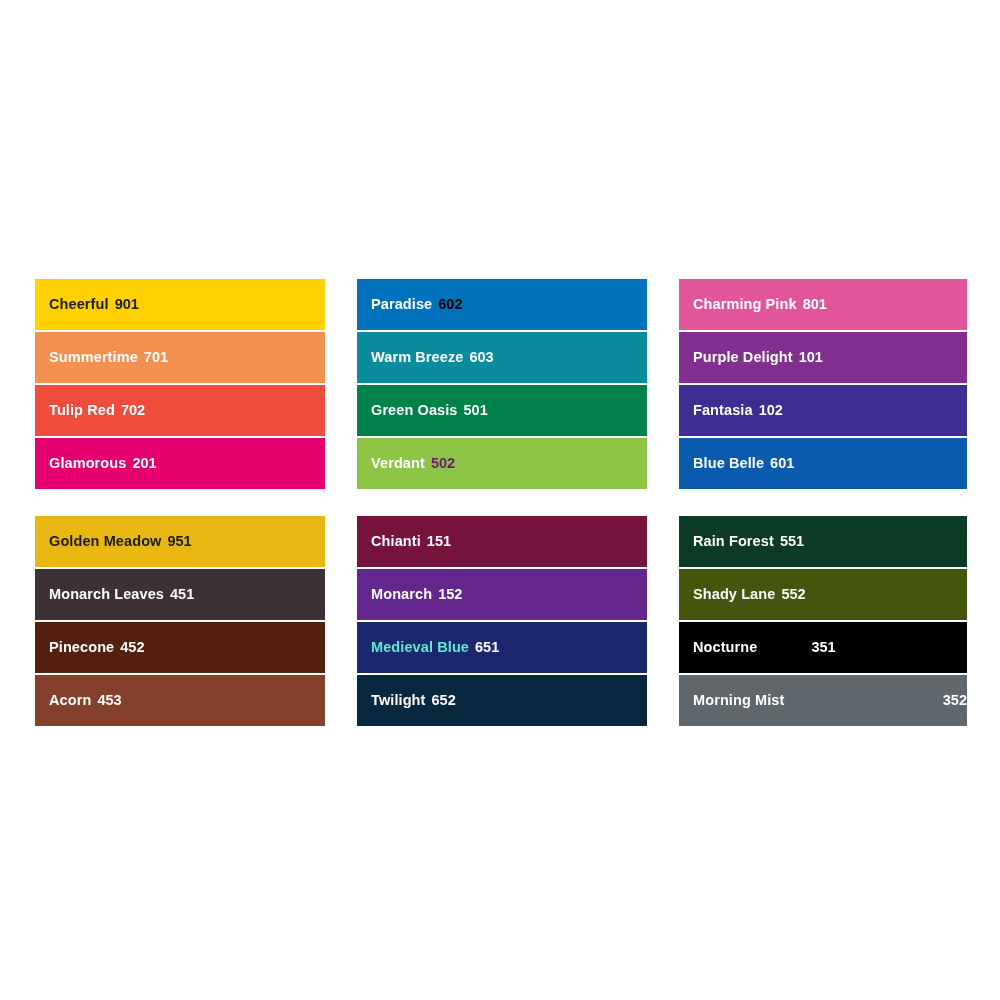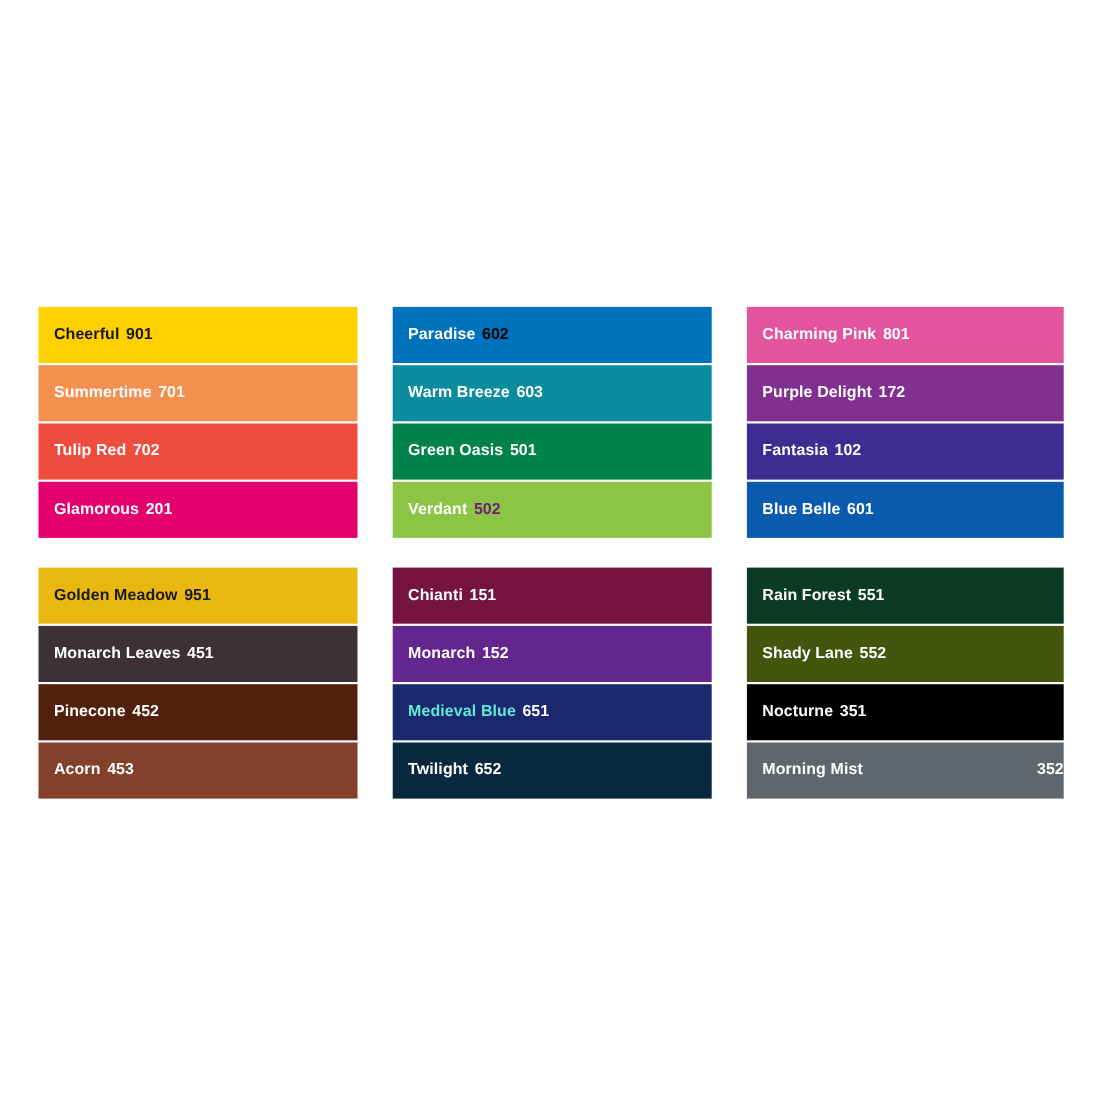--- a/index.html
+++ b/index.html
@@ -99,21 +99,21 @@
           <span class="code" style="color: #701a75;">502</span>
         </div>
       </div>
       <div class="group">
         <div class="swatch" style="background: rgb(226, 85, 156);">
           <span class="label" style="color: rgb(255, 255, 255);">Charming Pink</span>
           <span class="code" style="color: rgb(255, 255, 255);">801</span>
         </div>
         <div class="swatch" style="background: rgb(130, 48, 143);">
           <span class="label" style="color: rgb(255, 255, 255);">Purple Delight</span>
-          <span class="code" style="color: rgb(255, 255, 255);">172</span>
+          <span class="code" style="color: rgb(255, 255, 255);">101</span>
         </div>
         <div class="swatch" style="background: rgb(62, 44, 146);">
           <span class="label" style="color: rgb(255, 255, 255);">Fantasia</span>
           <span class="code" style="color: rgb(255, 255, 255);">102</span>
         </div>
         <div class="swatch" style="background: rgb(10, 91, 173);">
           <span class="label" style="color: rgb(255, 255, 255);">Blue Belle</span>
           <span class="code" style="color: rgb(255, 255, 255);">601</span>
         </div>
       </div>
@@ -155,21 +155,21 @@
       </div>
       <div class="group">
         <div class="swatch" style="background: rgb(11, 58, 37);">
           <span class="label" style="color: rgb(255, 255, 255);">Rain Forest</span>
           <span class="code" style="color: rgb(255, 255, 255);">551</span>
         </div>
         <div class="swatch" style="background: rgb(68, 85, 14);">
           <span class="label" style="color: rgb(255, 255, 255);">Shady Lane</span>
           <span class="code" style="color: rgb(255, 255, 255);">552</span>
         </div>
-        <div class="swatch" style="background: rgb(0, 0, 0);">
+        <div class="swatch" style="background: rgb(0, 0, 0); gap: 48px;">
           <span class="label" style="color: rgb(255, 255, 255);">Nocturne</span>
           <span class="code" style="color: rgb(255, 255, 255);">351</span>
         </div>
         <div class="swatch" style="background: rgb(95, 103, 108); justify-content: space-between;">
           <span class="label" style="color: rgb(255, 255, 255);">Morning Mist</span>
           <span class="code" style="color: rgb(255, 255, 255);">352</span>
         </div>
       </div>
     </div>
 </div>

